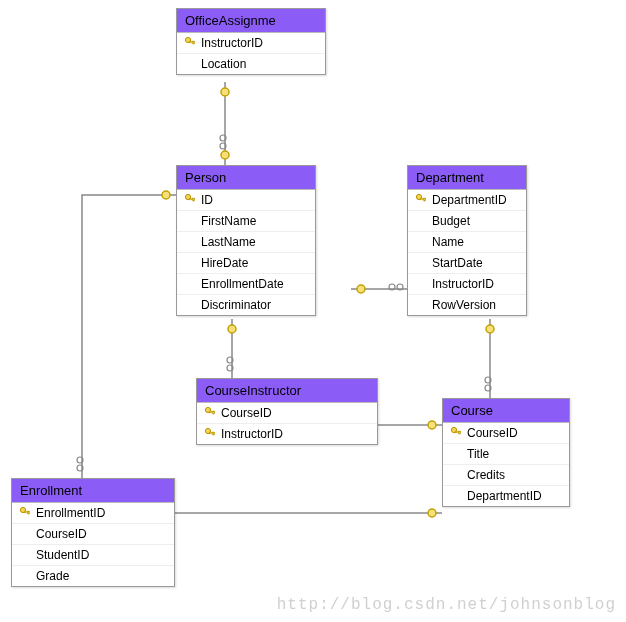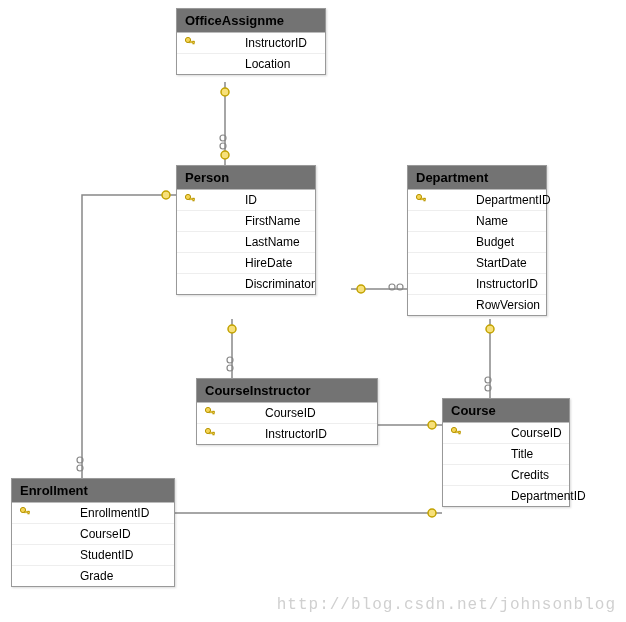--- a/index.html
+++ b/index.html
@@ -12,38 +12,37 @@
     position: relative;
     overflow: hidden;
   }
   .entity {
     position: absolute;
     border: 1px solid #999;
     background: #fff;
     box-shadow: 1px 1px 2px rgba(0,0,0,0.15);
   }
   .entity-header {
-    background: #737373;
+    background: #8b5cf6;
     border-bottom: 1px solid #bbb;
     padding: 4px 8px;
-    font-weight: 700;
+    font-weight: 400;
     font-size: 13px;
     white-space: nowrap;
     overflow: hidden;
   }
   .entity-body {
     padding: 0;
   }
   .row {
     display: flex;
     align-items: flex-start;
     padding: 3px 6px 3px 4px;
     border-bottom: 1px solid #eee;
     white-space: nowrap;
-    gap: 44px;
   }
   .row:last-child { border-bottom: none; }
   .key-col {
     width: 18px;
     min-width: 18px;
     text-align: center;
     color: #c9a227;
     font-size: 11px;
   }
   .name-col {
@@ -168,42 +167,46 @@
         <div class="row">
           <span class="key-col"></span>
           <span class="name-col">LastName</span>
         </div>
         <div class="row">
           <span class="key-col"></span>
           <span class="name-col">HireDate</span>
         </div>
         <div class="row">
           <span class="key-col"></span>
+          <span class="name-col">EnrollmentDate</span>
+        </div>
+        <div class="row">
+          <span class="key-col"></span>
           <span class="name-col">Discriminator</span>
         </div>
       </div>
     </div>
-    <div class="entity" style="left: 407px; top: 165px; width: 140px;">
+    <div class="entity" style="left: 407px; top: 165px; width: 120px;">
       <div class="entity-header">Department</div>
       <div class="entity-body">
         <div class="row">
           <span class="key-col"><svg width="12" height="12" viewBox="0 0 12 12">
               <circle cx="4" cy="4" r="2.6" fill="#f5d556" stroke="#b79400" stroke-width="1"></circle>
               <rect x="5.2" y="5.2" width="5" height="1.6" fill="#f5d556" stroke="#b79400" stroke-width="0.6"></rect>
               <rect x="8.8" y="5.2" width="1.4" height="2.8" fill="#f5d556" stroke="#b79400" stroke-width="0.6"></rect>
             </svg></span>
           <span class="name-col">DepartmentID</span>
         </div>
         <div class="row">
           <span class="key-col"></span>
+          <span class="name-col">Budget</span>
+        </div>
+        <div class="row">
+          <span class="key-col"></span>
           <span class="name-col">Name</span>
-        </div>
-        <div class="row">
-          <span class="key-col"></span>
-          <span class="name-col">Budget</span>
         </div>
         <div class="row">
           <span class="key-col"></span>
           <span class="name-col">StartDate</span>
         </div>
         <div class="row">
           <span class="key-col"></span>
           <span class="name-col">InstructorID</span>
         </div>
         <div class="row">

